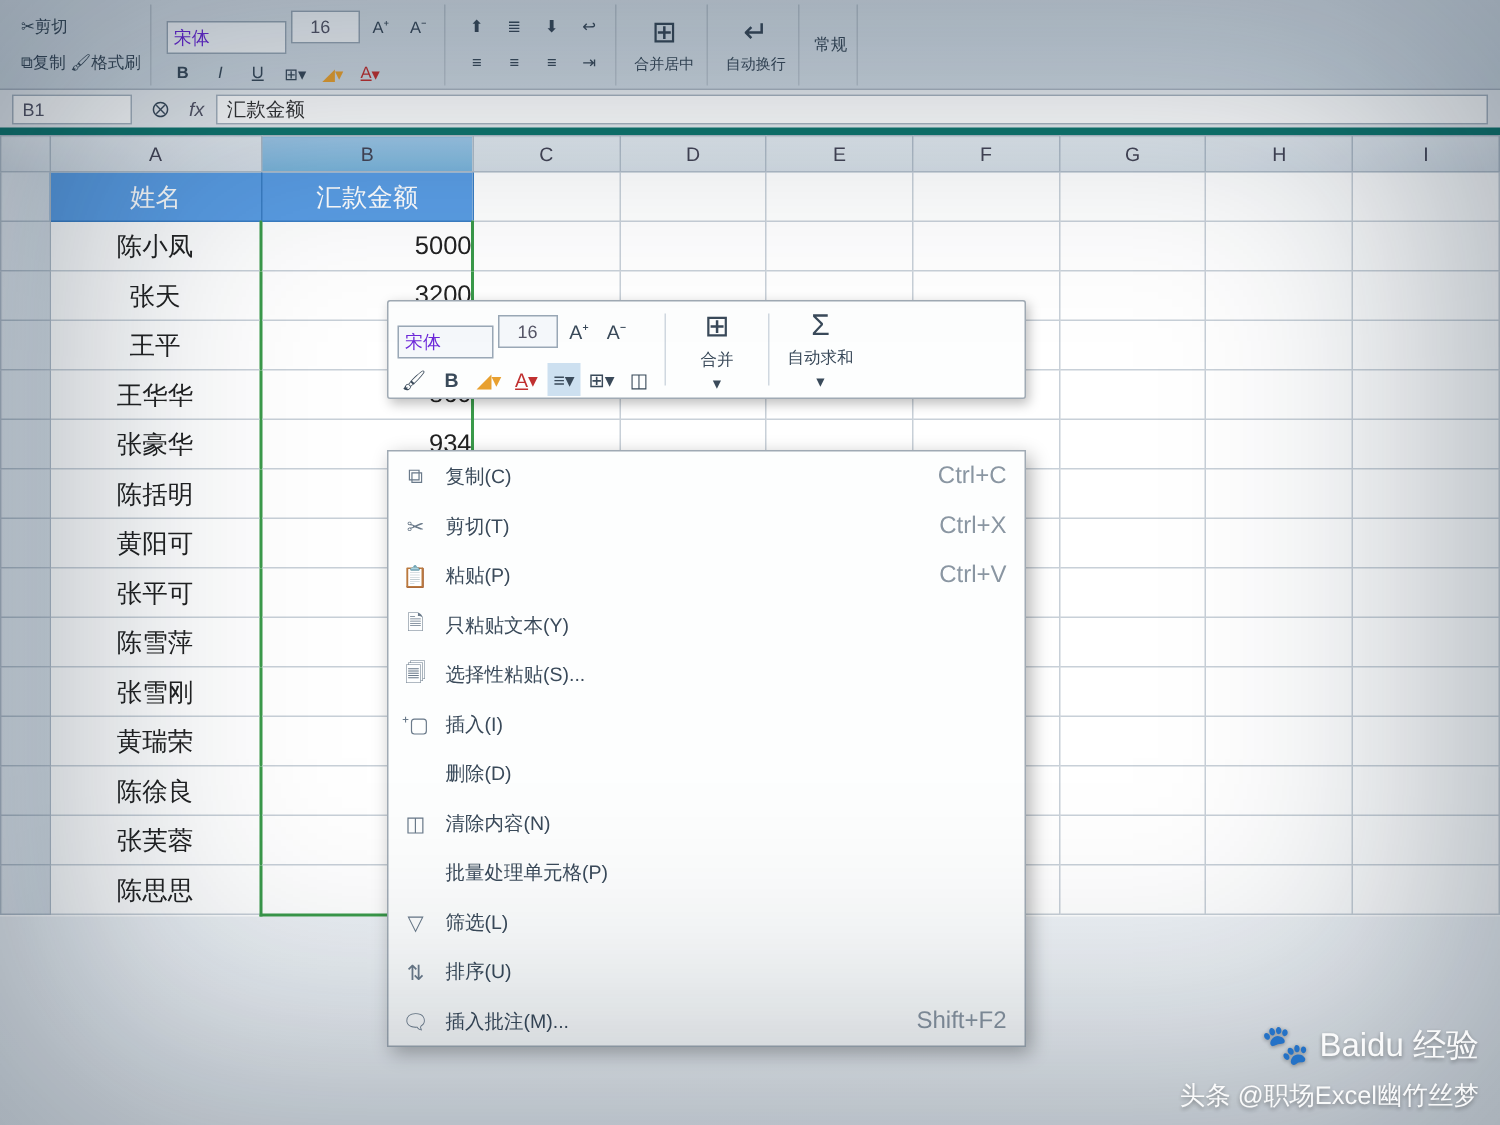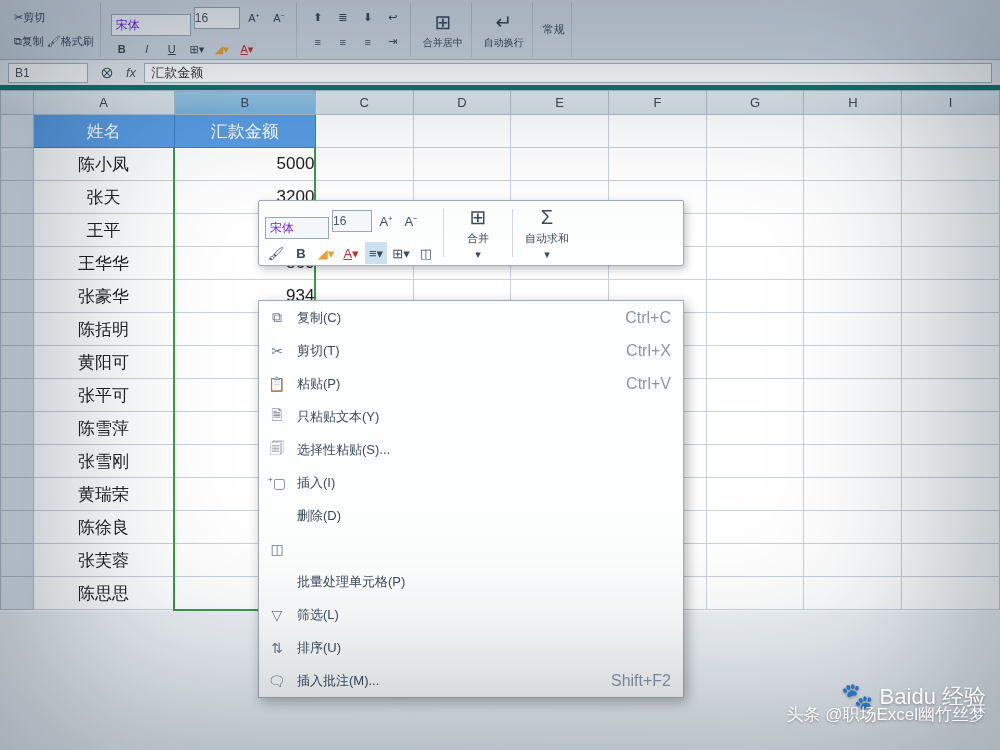--- a/index.html
+++ b/index.html
@@ -4,21 +4,21 @@
 <style>
 * { margin: 0; padding: 0; box-sizing: border-box; font-family: "Microsoft YaHei", sans-serif; }
 body { background: linear-gradient(165deg, #c8d4e0 0%, #e8edf2 40%, #f2f5f8 100%); width: 1000px; height: 750px; overflow: hidden; position: relative; }
 
 
 .ribbon { height: 60px; background: linear-gradient(to bottom, #d8e0e8, #cdd7e0); border-bottom: 1px solid #aab4c0; display: flex; align-items: center; padding: 4px 8px; gap: 4px; }
 .ribbon-group { display: flex; flex-direction: column; gap: 2px; padding: 2px 6px; border-right: 1px solid #b8c2cc; height: 54px; justify-content: center; }
 .ribbon-row { display: flex; align-items: center; gap: 3px; }
 .rbtn { min-width: 22px; height: 22px; display: flex; align-items: center; justify-content: center; font-size: 11px; color: #3a4a5a; cursor: pointer; border-radius: 2px; }
 .font-select { width: 80px; height: 22px; border: 1px solid #9aa8b6; background: #f5f8fb; font-size: 12px; padding: 0 4px; color: #6d28d9; margin-top: 15px; }
-.size-select { width: 46px; height: 22px; border: 1px solid #9aa8b6; background: #f5f8fb; font-size: 12px; padding: 0 0; color: #556; }
+.size-select { width: 46px; height: 22px; border: 1px solid #9aa8b6; background: #f5f8fb; font-size: 12px; padding: 0 12px; color: #556; }
 .big-btn { width: 44px; height: 46px; display: flex; flex-direction: column; align-items: center; justify-content: center; font-size: 10px; color: #3a4a5a; gap: 2px; }
 .big-btn .ico { font-size: 20px; }
 
 
 .formula-bar { height: 30px; background: #e8ecf0; border-bottom: 5px solid #0f766e; display: flex; align-items: center; padding: 0 8px; gap: 8px; }
 .namebox { width: 80px; height: 20px; border: 1px solid #a8b4c0; background: #fff; font-size: 12px; padding: 0 6px; display: flex; align-items: center; color: #556; }
 .fx-label { font-size: 13px; font-style: italic; color: #556; }
 .fx-input { flex: 1; height: 20px; border: 1px solid #a8b4c0; background: #fff; font-size: 13px; padding: 0 6px; display: flex; align-items: center; color: #333; }
 
 
@@ -48,21 +48,21 @@
 
 .ctx-menu { position: absolute; left: 258px; top: 300px; width: 426px; background: #fdfefe; border: 1px solid #a0aab4; box-shadow: 3px 4px 12px rgba(0,0,0,0.3); font-size: 13px; color: #3a4a5a; }
 .ctx-item { display: flex; align-items: center; height: 33px; padding: 0 12px 0 8px; gap: 10px; cursor: pointer; }
 .ctx-ico { width: 20px; text-align: center; color: #6a7a8a; font-size: 14px; }
 .ctx-label { flex: 1; }
 .ctx-short { color: #8a96a2; font-size: 16px; }
 
 
 .wm1 { position: absolute; right: 14px; bottom: 38px; color: #fff; font-size: 22px; opacity: 0.92; display: flex; align-items: center; gap: 6px; text-shadow: 0 1px 3px rgba(0,0,0,0.4); }
 .wm1 .paw { font-size: 26px; }
-.wm2 { position: absolute; right: 14px; bottom: 24px; color: #fff; font-size: 17px; opacity: 0.92; text-shadow: 0 1px 3px rgba(0,0,0,0.4); }
+.wm2 { position: absolute; right: 14px; bottom: 8px; color: #fff; font-size: 17px; opacity: 0.92; text-shadow: 0 1px 3px rgba(0,0,0,0.4); }
 .vignette { position: absolute; inset: 0; pointer-events: none; box-shadow: inset 0 0 180px 40px rgba(10,30,50,0.35); }
 </style>
 </head>
 <body>
 
 <div class="ribbon">
   <div class="ribbon-group">
     <div class="ribbon-row">
       <span class="rbtn">✂ <span>剪切</span></span>
     </div>
@@ -383,20 +383,21 @@
   <div class="ctx-item">
       <span class="ctx-ico">⁺▢</span>
       <span class="ctx-label">插入(I)</span>
     </div>
   <div class="ctx-item">
       <span class="ctx-ico"></span>
       <span class="ctx-label">删除(D)</span>
     </div>
   <div class="ctx-item">
       <span class="ctx-ico">◫</span>
+      <span class="ctx-label">清除内容(N)</span>
     </div>
   <div class="ctx-item">
       <span class="ctx-ico"></span>
       <span class="ctx-label">批量处理单元格(P)</span>
     </div>
   <div class="ctx-item">
       <span class="ctx-ico">▽</span>
       <span class="ctx-label">筛选(L)</span>
     </div>
   <div class="ctx-item">

